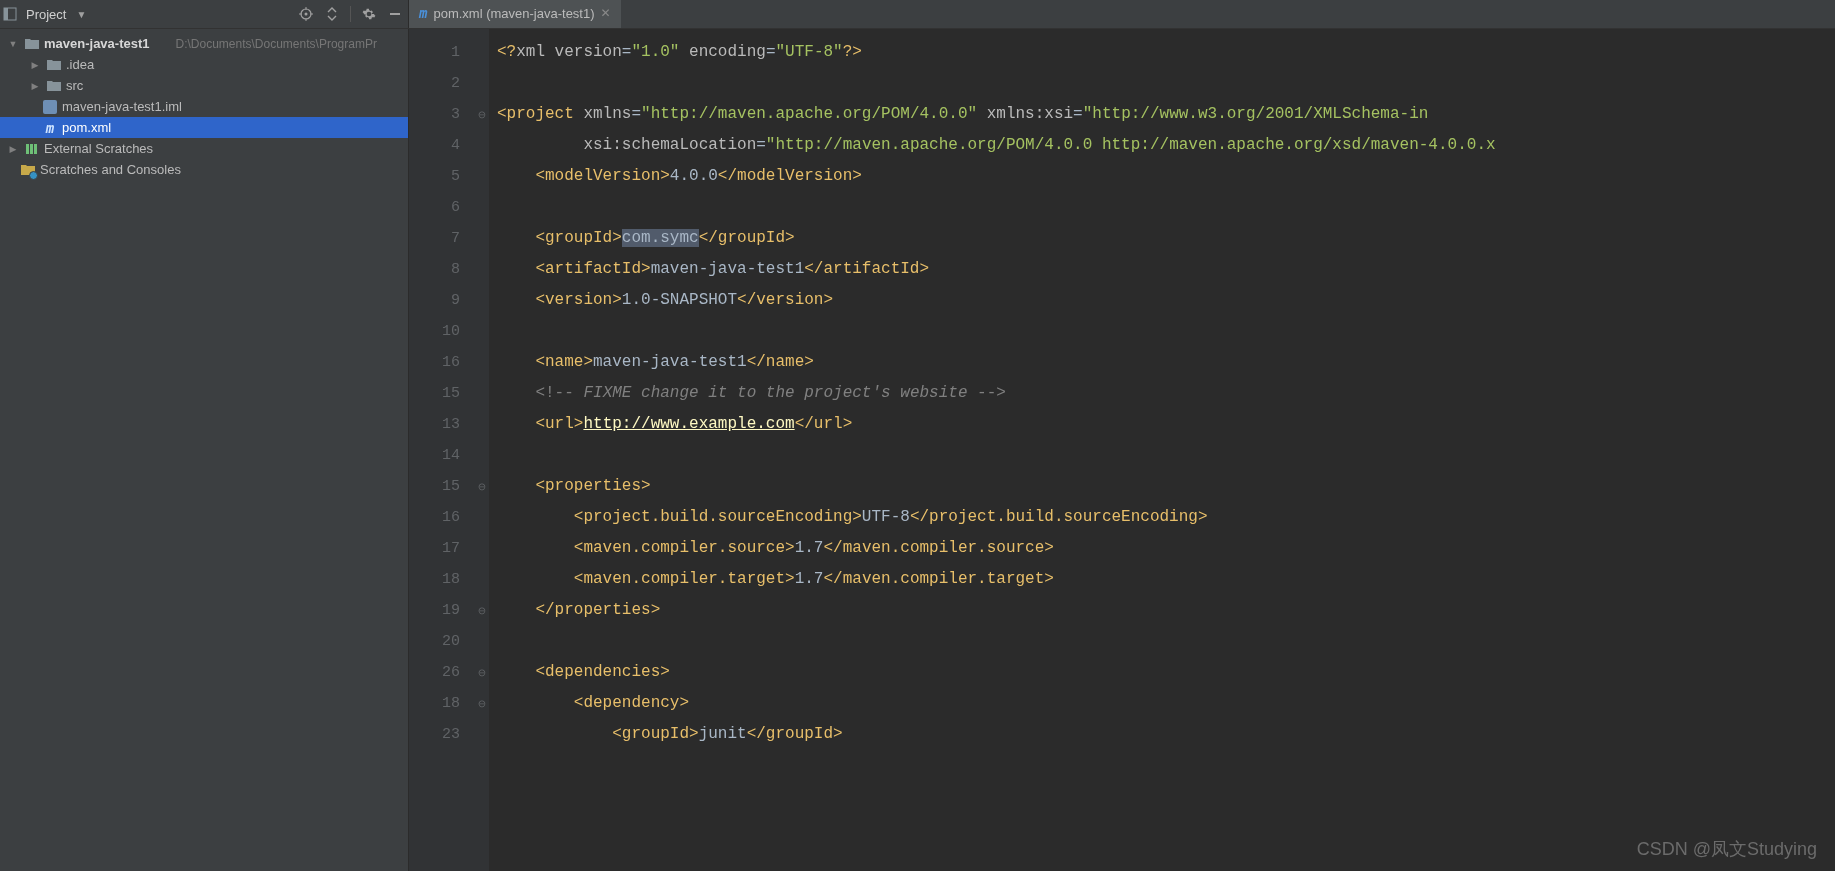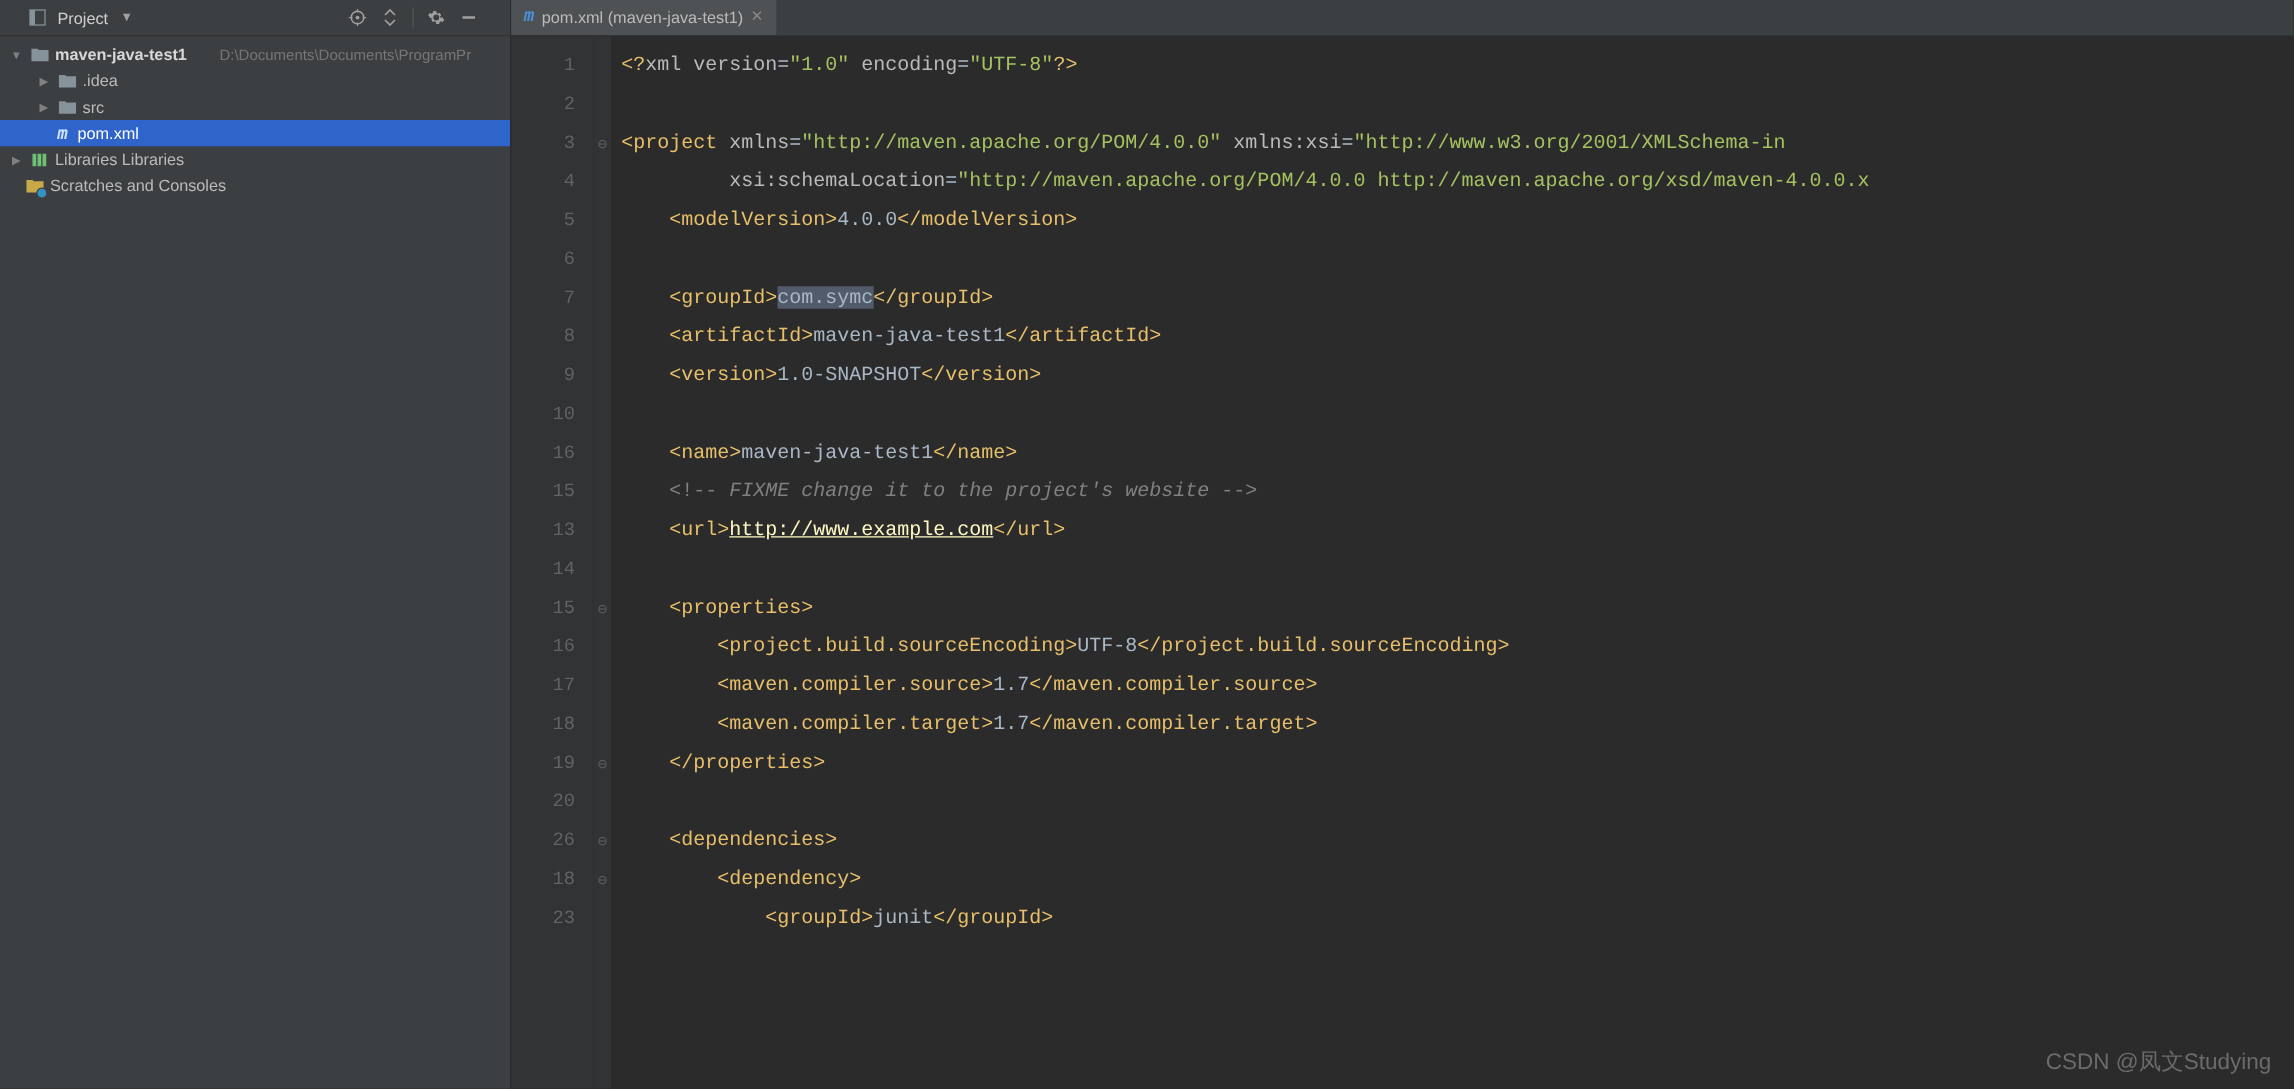--- a/index.html
+++ b/index.html
@@ -9,21 +9,21 @@
     background:#2b2b2b;
     color:#bbbbbb;
     width:1835px;
     height:871px;
     overflow:hidden;
     display:flex;
     flex-direction:column;
   }
   .top-row { display:flex; height:29px; background:#3c3f41; border-bottom:1px solid #323232;}
   .project-toolbar {
-    width:409px; display:flex; align-items:center; gap:4px; padding:0 22px;
+    width:409px; display:flex; align-items:center; gap:4px; padding:0 2px;
     border-right:1px solid #2b2b2b;
   }
   .project-toolbar .proj-icon {width:16px;height:16px;display:inline-flex;align-items:center;justify-content:center;}
   .proj-title { color:#d0d0d0; font-weight:400; margin-left:4px;}
   .dropdown-arrow { color:#a0a0a0; font-size:10px; margin-left:6px;}
   .tool-spacer { flex:1; }
   .toolbar-icon { width:22px; height:22px; display:flex; align-items:center; justify-content:center; color:#a0a0a0; cursor:pointer;}
   .tabs-row { display:flex; align-items:stretch; background:#3c3f41;}
   .file-tab {
     display:flex; align-items:center; gap:6px; padding:0 10px;
@@ -160,34 +160,40 @@
     </div>
     <div class="tree-row" style="padding-left:28px">
       <span class="chev">▶</span>
       <span class="tree-icon folder-icon">
           <svg width="14" height="12" viewBox="0 0 14 12">
             <path d="M0 1h5l1 1h8v9H0z"></path>
           </svg>
         </span>
       <span>src</span>
     </div>
+    <div class="tree-row" style="padding-left:42px">
+      <span class="tree-icon">
+          <span class="file-iml"></span>
+        </span>
+      <span>maven-java-test1.iml</span>
+    </div>
     <div class="tree-row selected" style="padding-left:42px">
       <span class="m-icon" style="width:16px;text-align:center">m</span>
       <span>pom.xml</span>
     </div>
     <div class="tree-row" style="padding-left:6px">
       <span class="chev">▶</span>
       <span class="tree-icon ext-lib-icon">
           <svg width="14" height="12" viewBox="0 0 14 12">
             <rect x="1" y="1" width="3" height="10"></rect>
             <rect x="5" y="1" width="3" height="10"></rect>
             <rect x="9" y="1" width="3" height="10"></rect>
           </svg>
         </span>
-      <span>Libraries Libraries</span>
+      <span>External Scratches</span>
     </div>
     <div class="tree-row" style="padding-left:20px">
       <span class="tree-icon scratch-icon scratch-badge">
           <svg width="14" height="12" viewBox="0 0 14 12">
             <path d="M0 1h5l1 1h8v9H0z"></path>
           </svg>
         </span>
       <span>Scratches and Consoles</span>
     </div>
   </div>

